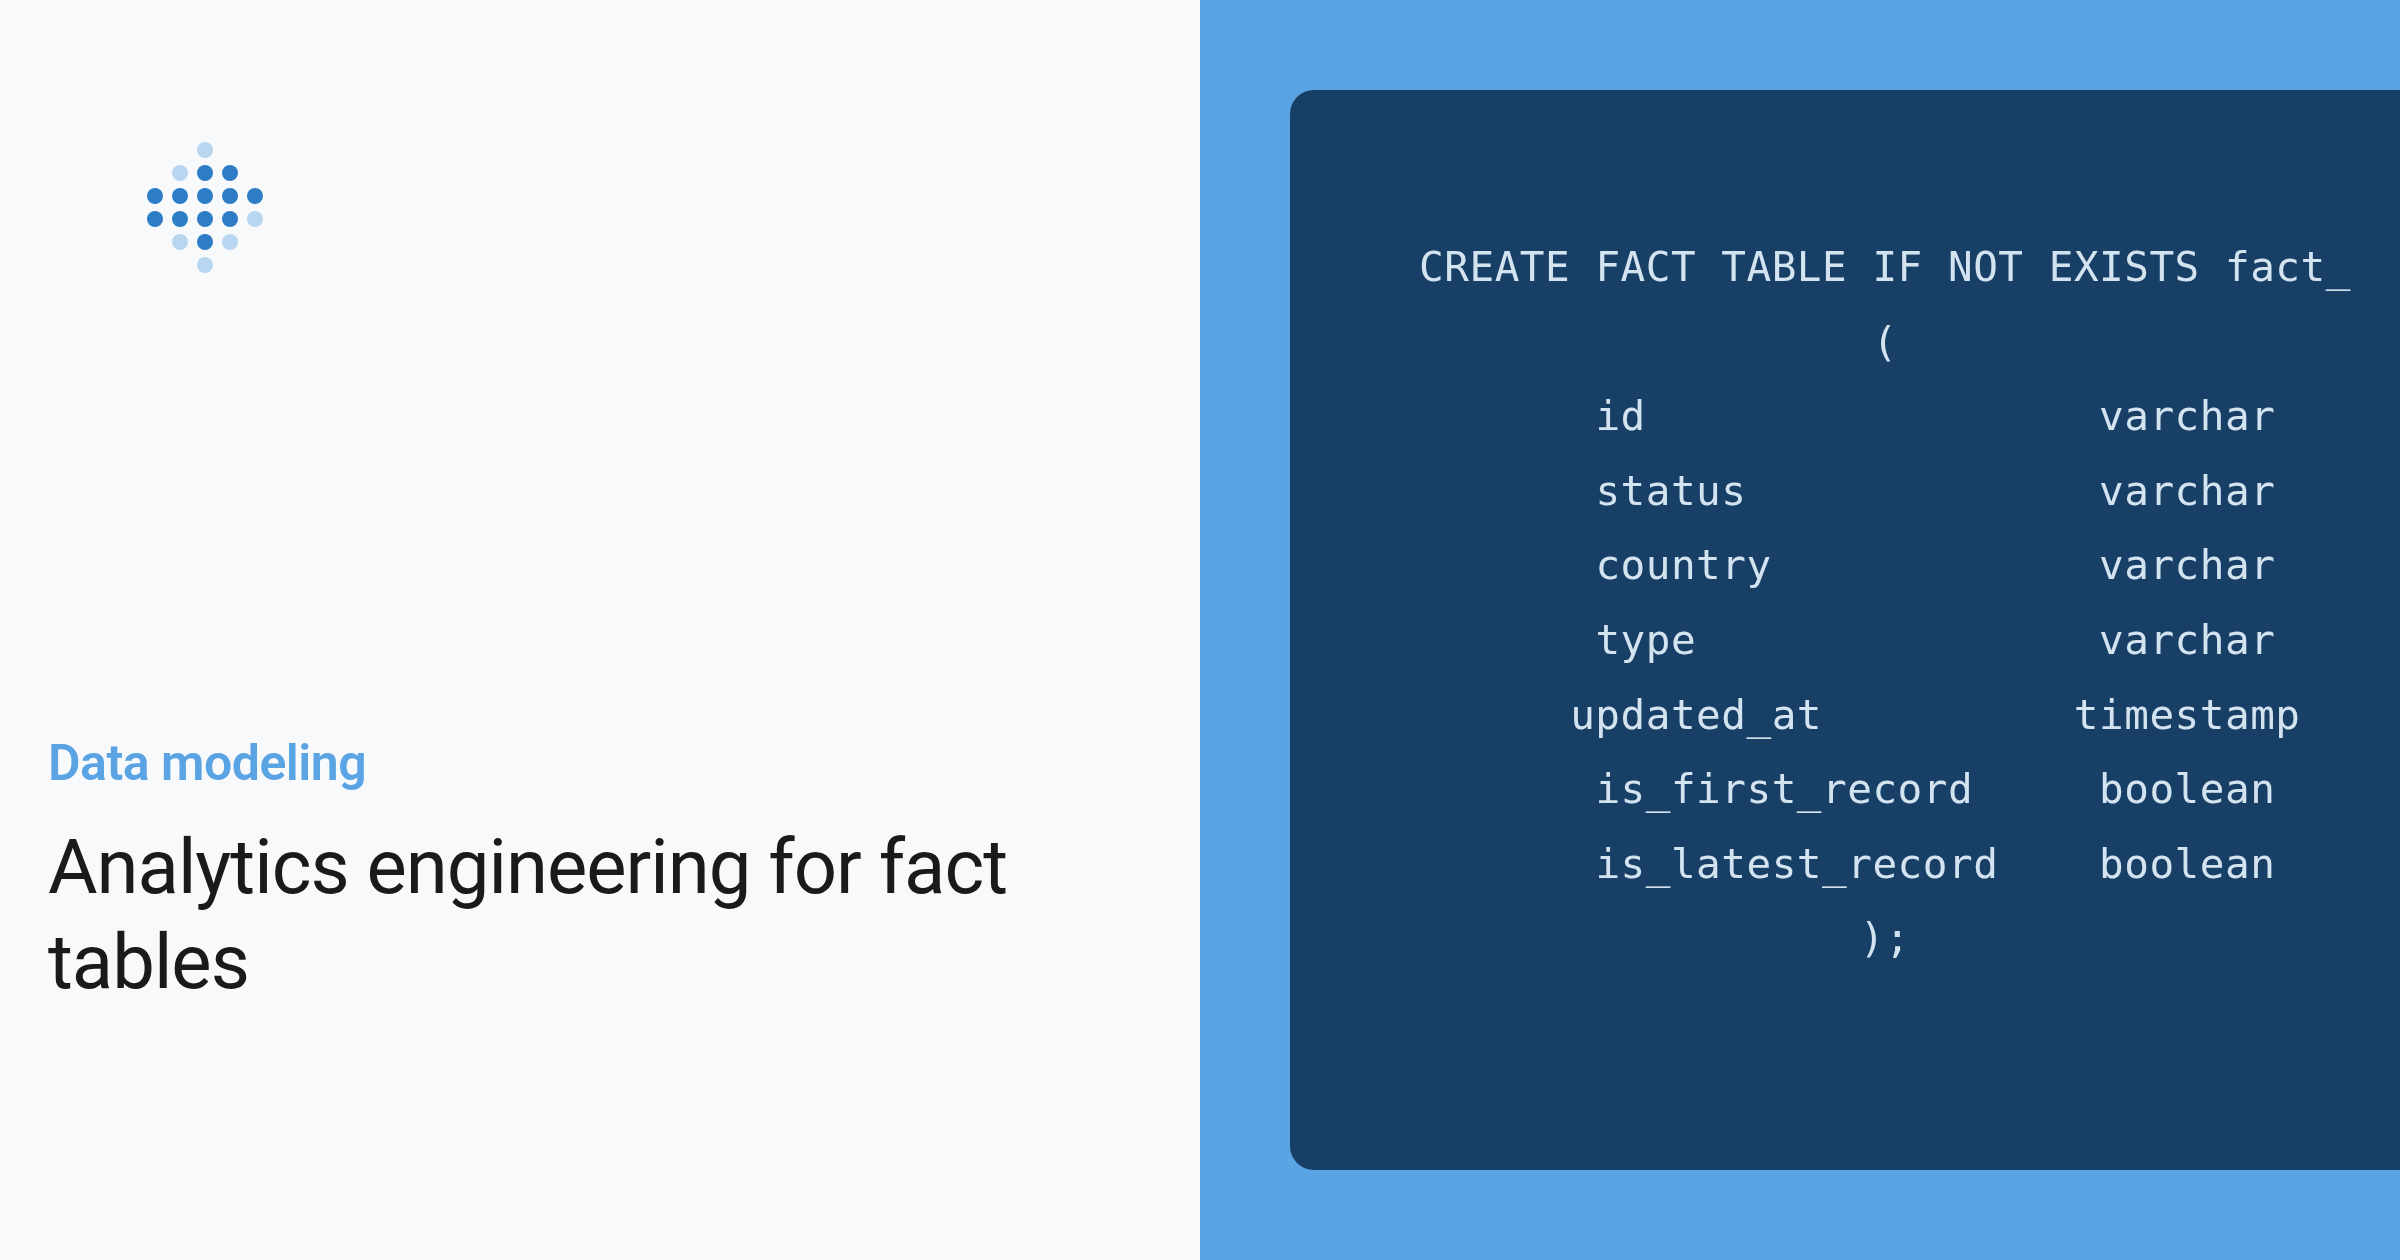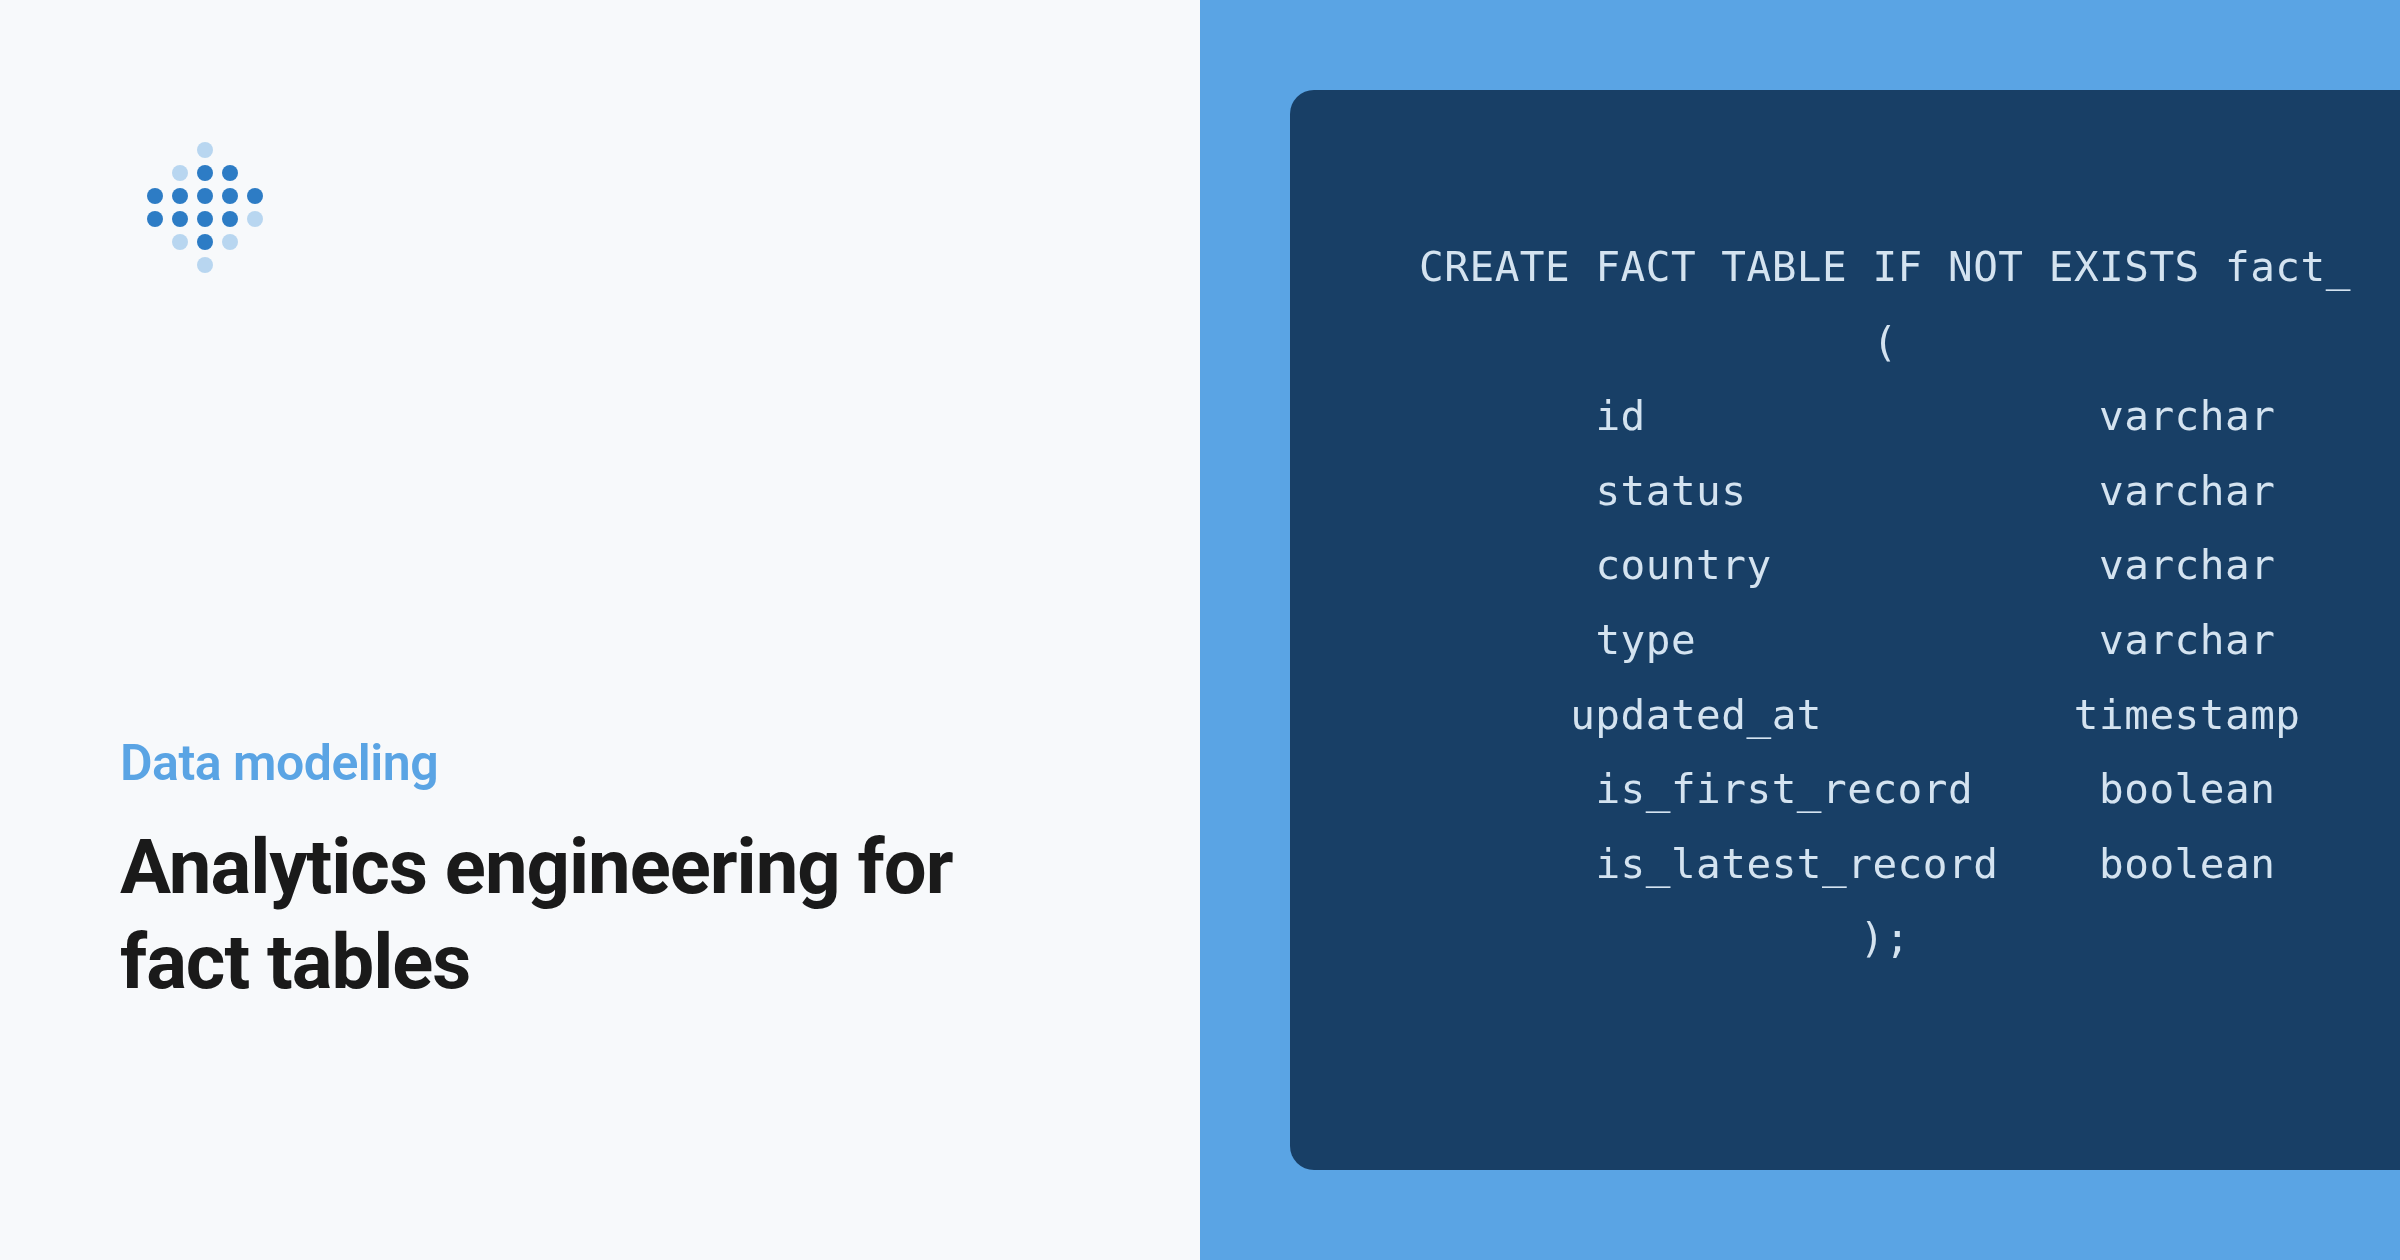--- a/index.html
+++ b/index.html
@@ -7,42 +7,42 @@
   width: 2400px;
   height: 1260px;
   display: flex;
   font-family: -apple-system, BlinkMacSystemFont, "Segoe UI", Roboto, "Helvetica Neue", sans-serif;
   overflow: hidden;
 }
 .left-panel {
   width: 1200px;
   height: 1260px;
   background: #f7f9fb;
-  padding: 120px;
+  padding: 48px;
   display: flex;
   flex-direction: column;
   justify-content: flex-end;
   padding-bottom: 250px;
   gap: 28px;
   position: relative;
 }
 .logo {
   position: absolute;
   top: 135px;
   left: 130px;
 }
 .category {
   font-size: 50px;
   font-weight: 600;
   color: #5aa4e4;
   letter-spacing: -0.5px;
 }
 .title {
   font-size: 76px;
-  font-weight: 700;
+  font-weight: 400;
   color: #1a1a1a;
   line-height: 1.25;
   letter-spacing: -1px;
 }
 .right-panel {
   width: 1200px;
   height: 1260px;
   background: #5aa4e4;
   padding: 90px 0 90px 90px;
   display: flex;

